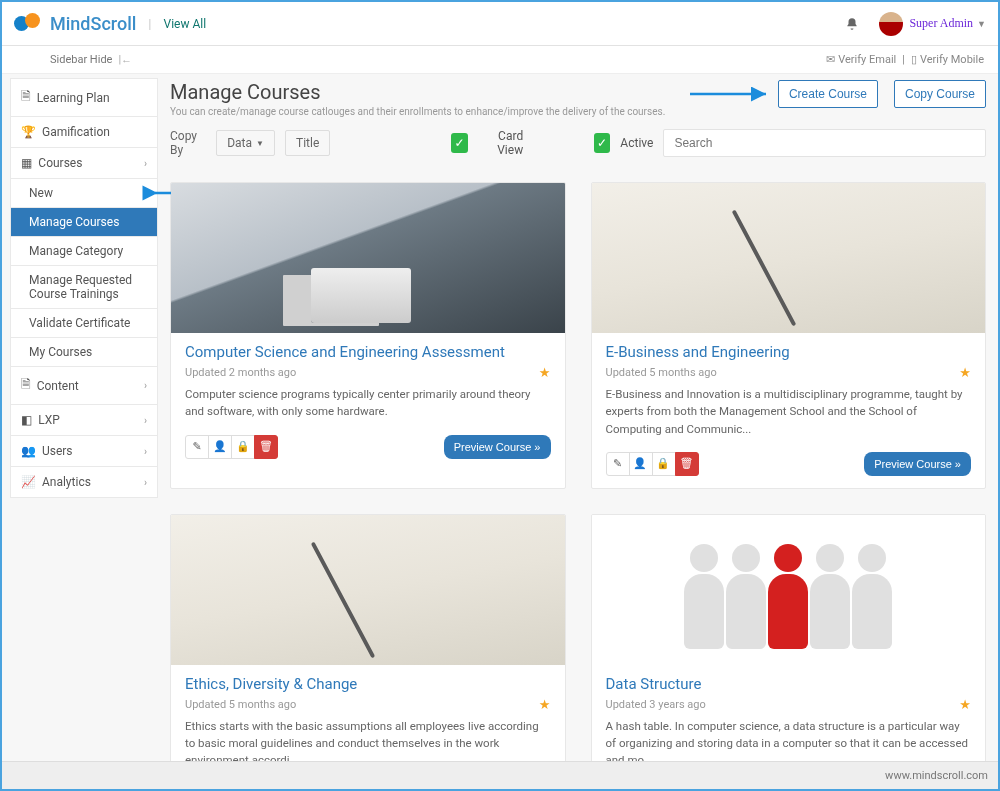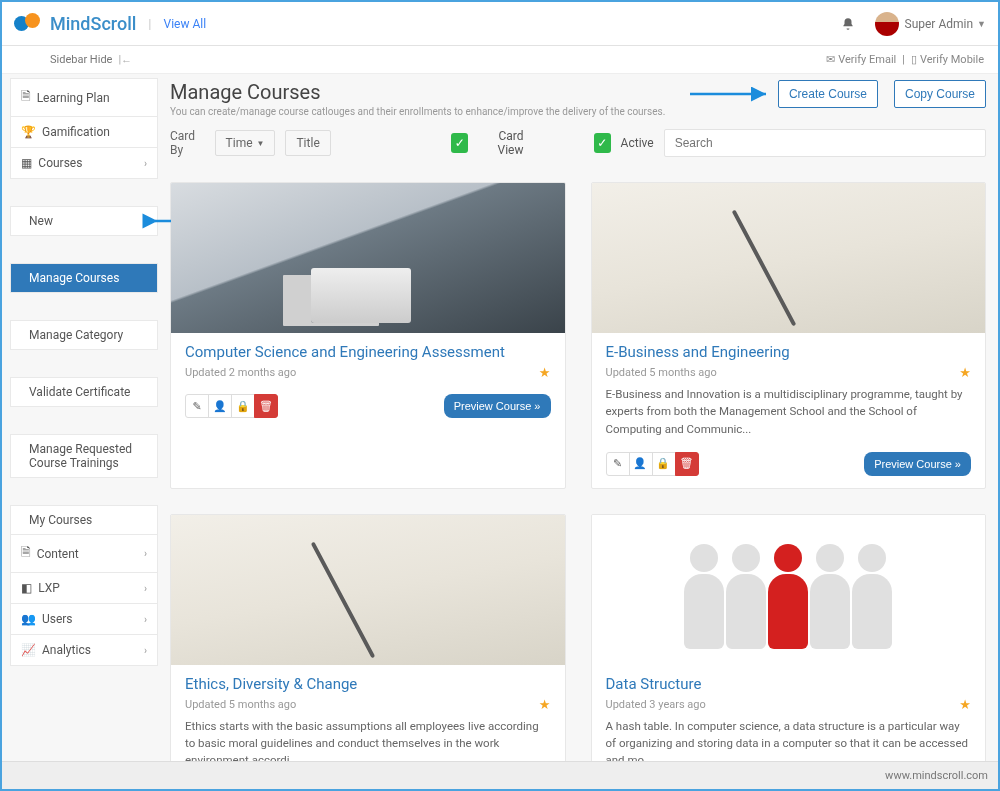--- a/index.html
+++ b/index.html
@@ -6,38 +6,38 @@
 body { font-family: -apple-system, "Segoe UI", Roboto, sans-serif; background: #f7f7f7; color: #555; font-size: 13px; border: 2px solid #4aa3df; width: 1000px; height: 791px; overflow: hidden; }
 a { text-decoration: none; }
 
 .topbar { height: 44px; background: #fff; border-bottom: 1px solid #e2e2e2; display: flex; align-items: center; padding: 0 12px; }
 .logo { display: flex; gap: 4px; }
 .logo-swirl { width: 28px; height: 20px; position: relative; }
 .logo-swirl .b1 { position:absolute; width:15px; height:15px; background:#1581c9; border-radius:50%; left:0; top:3px; }
 .logo-swirl .b2 { position:absolute; width:15px; height:15px; background:#f7931e; border-radius:50%; left:11px; top:0; }
 .logo-text { font-size: 18px; color: #3b8ec9; font-weight: 500; margin-left: 4px; }
 .top-divider { margin: 0 12px; color: #ccc; }
-.viewall { color: #3b82f6; font-size: 12px; }
+.viewall { color: #0f766e; font-size: 12px; }
 .top-spacer { flex: 1; }
 .bell { width: 14px; height: 14px; margin-right: 20px; color: #666; }
 .avatar { width: 24px; height: 24px; border-radius: 50%; background: linear-gradient(#d9b38c 40%, #a00 40%); margin-right: 6px; }
-.username { color: #737373; font-size: 12px; }
+.username { color: #6d28d9; font-size: 12px; font-family: Liberation Serif, serif; }
 .caret { font-size: 9px; margin-left: 4px; color: #888; }
 
 .hidebar { height: 28px; background: #fff; display: flex; align-items: center; padding-left: 48px; border-bottom: 1px solid #eee; font-size: 11px; color: #777; }
 .hidebar .arrow { margin-left: 6px; color: #aaa; }
 .hidebar .spacer { flex:1; }
 .hidebar .right { padding-right: 14px; color:#888; font-size:11px; display:flex; gap:6px; align-items:center; }
 .hidebar .right span { display:flex; align-items:center; gap:3px; }
 
 .layout { display: flex; height: calc(100% - 44px - 28px - 28px); }
 .sidebar { width: 156px; padding: 4px 0 0 8px; }
 .sb-item { background:#fff; border:1px solid #e9e9e9; padding: 8px 10px; font-size:12px; color:#555; display:flex; align-items:center; gap:6px; margin-bottom:-1px; cursor:pointer; }
 .sb-item .chev { margin-left:auto; color:#999; font-size:10px; }
-.sb-sub { background:#fff; border:1px solid #e9e9e9; padding:7px 10px 7px 18px; font-size:12px; color:#555; margin-bottom:-1px; cursor:pointer; position:relative;margin-top:28px; }
+.sb-sub { background:#fff; border:1px solid #e9e9e9; padding:7px 10px 7px 18px; font-size:12px; color:#555; margin-bottom:-1px; cursor:pointer; position:relative; }
 .sb-sub.active { background:#2f79b9; color:#fff; }
 .anno-arrow-new { position:absolute; right:-70px; top:50%; transform:translateY(-50%); }
 .anno-arrow-create { position:absolute; left:-90px; top:50%; transform:translateY(-50%); }
 
 .main { flex:1; padding: 6px 12px 0 12px; overflow:hidden; }
 .main-head { display:flex; align-items:flex-start; }
 .page-title { font-size:20px; color:#444; font-weight:400; }
 .page-sub { font-size:10px; color:#999; margin-top:2px; }
 .head-spacer { flex:1; }
 .btn-outline { border:1px solid #2f79b9; color:#2f79b9; background:#fff; padding:6px 10px; font-size:12px; border-radius:2px; cursor:pointer; }
@@ -139,22 +139,22 @@
           <defs>
             <marker id="ah1" markerWidth="8" markerHeight="8" refX="1" refY="3" orient="auto">
               <path d="M6,0 L0,3 L6,6 Z" fill="#1b8cdc"></path>
             </marker>
           </defs>
           <line x1="78" y1="7" x2="8" y2="7" stroke="#1b8cdc" stroke-width="2.5" marker-end="url(#ah1)"></line>
         </svg>
     </div>
     <div class="sb-sub active"><span>Manage Courses</span></div>
     <div class="sb-sub"><span>Manage Category</span></div>
+    <div class="sb-sub"><span>Manage Requested Course Trainings</span></div>
     <div class="sb-sub"><span>Validate Certificate</span></div>
-    <div class="sb-sub"><span>Manage Requested Course Trainings</span></div>
     <div class="sb-sub"><span>My Courses</span></div>
 
     <div class="sb-item">
         <span>🗎</span>
         <span>Content</span>
         <span class="chev">›</span>
       </div>
     <div class="sb-item">
         <span>◧</span>
         <span>LXP</span>
@@ -187,23 +187,23 @@
               </marker>
             </defs>
             <line x1="2" y1="7" x2="78" y2="7" stroke="#1b8cdc" stroke-width="2.5" marker-end="url(#ah2)"></line>
           </svg>
         <button class="btn-outline">Create Course</button>
         <button class="btn-outline">Copy Course</button>
       </div>
     </div>
 
     <div class="filters">
-      <span class="label">Card By</span>
+      <span class="label">Copy By</span>
       <span class="pill">
-          <span>Time</span> 
+          <span>Data</span> 
           <span style="font-size:8px">▼</span>
         </span>
       <span class="pill">Title</span>
       <div style="width:120px"></div>
       <span class="chk">✓</span>
       <span class="chk-label">Card View</span>
       <div style="width:60px"></div>
       <span class="chk">✓</span>
       <span class="chk-label">Active</span>
       <input class="search-box" placeholder="Search" style="">
@@ -211,20 +211,21 @@
 
     <div class="grid" id="course-grid">
         <div class="card">
     <div class="card-img img-biz"></div>
     <div class="card-body">
       <div class="card-title">Computer Science and Engineering Assessment</div>
       <div class="card-meta">
         <span class="card-updated">Updated 2 months ago</span>
         <span class="star">★</span>
       </div>
+      <div class="card-desc">Computer science programs typically center primarily around theory and software, with only some hardware.</div>
     </div>
     <div class="card-footer">
       <div class="btn-group">
         <button title="edit">✎</button>
         <button title="user">👤</button>
         <button title="lock">🔒</button>
         <button class="danger" title="delete">🗑</button>
       </div>
       <button class="btn-primary">Preview Course »</button>
     </div>

